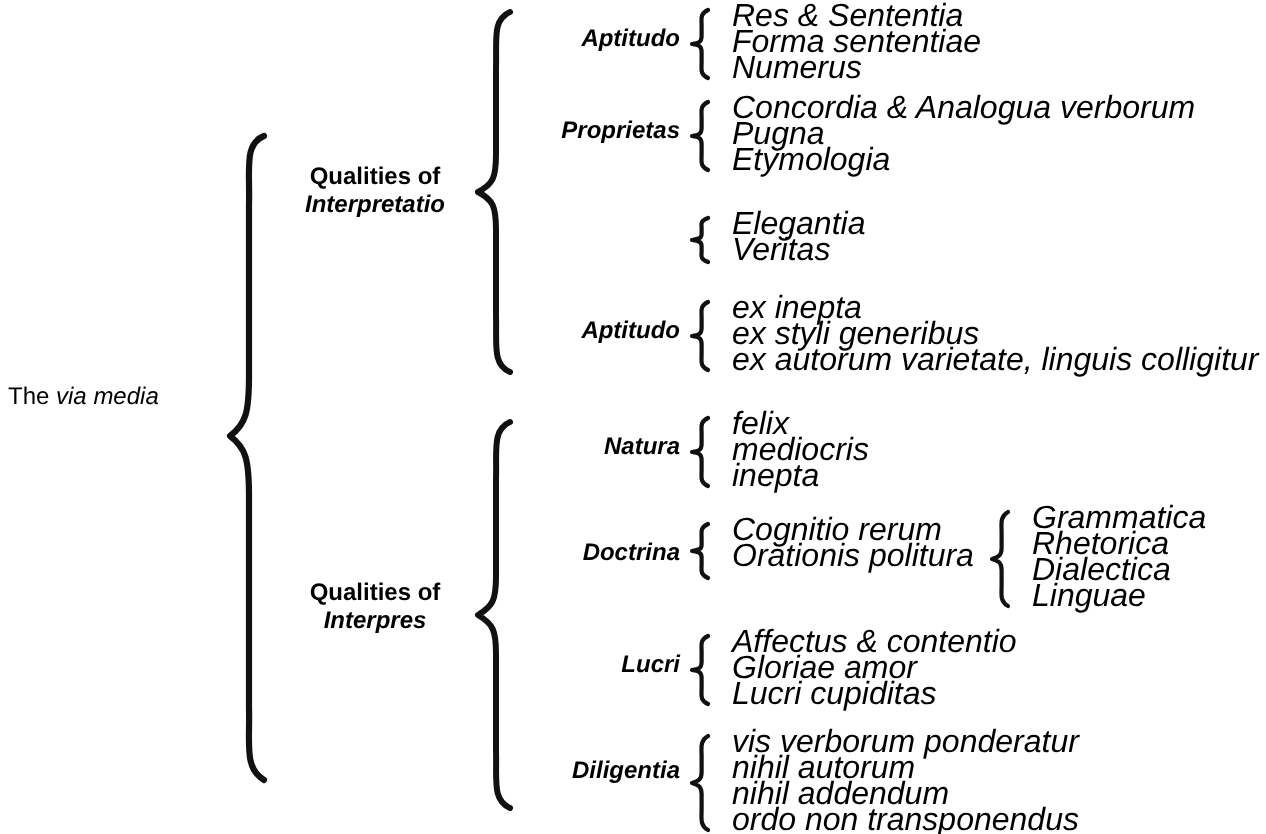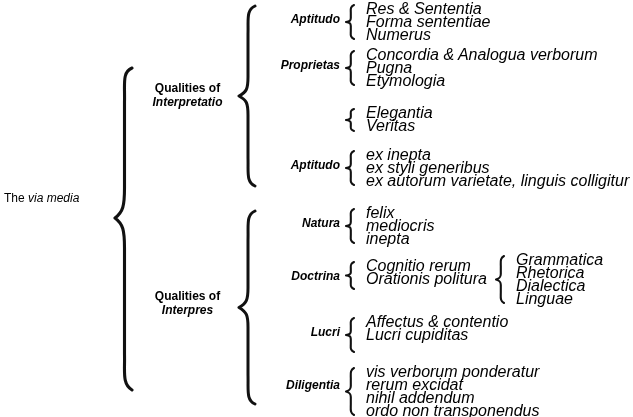--- a/index.html
+++ b/index.html
@@ -262,35 +262,36 @@
                C 5.5 5, 7 8, 6.8 12
                L 6.8 16
                C 6.8 19, 5.5 19.5, 2 20
                C 5.5 20.5, 6.8 21, 6.8 24
                L 6.8 28
                C 7 32, 5.5 35, 10 37" stroke-width="2.1"></path>
     </svg>
   </div>
   <div class="leaf-col" style="left:366px; top:315px;">
     <div>Affectus &amp; contentio</div>
+    <div>Gloriae amor</div>
     <div>Lucri cupiditas</div>
   </div>
 
   <div class="l3-label" style="left:240px; top:378px; width:100px;">Diligentia</div>
   <div class="brace" style="left:344px; top:365px; width:14px; height:53px;">
     <svg width="14" height="53" viewBox="0 0 14 53">
       <path d="M10 3
                C 5.5 5.5, 7 9.5, 6.8 15
                L 6.8 21
                C 6.8 24.5, 5.5 25.5, 2 26.5
                C 5.5 27.5, 6.8 28.5, 6.8 32
                L 6.8 38
                C 7 43.5, 5.5 47.5, 10 50" stroke-width="2.1"></path>
     </svg>
   </div>
   <div class="leaf-col" style="left:366px; top:365px;">
     <div>vis verborum ponderatur</div>
-    <div>rerum excidat</div>
+    <div>nihil autorum</div>
     <div>nihil addendum</div>
     <div>ordo non transponendus</div>
   </div>
 
 </div>
 
 </body></html>

